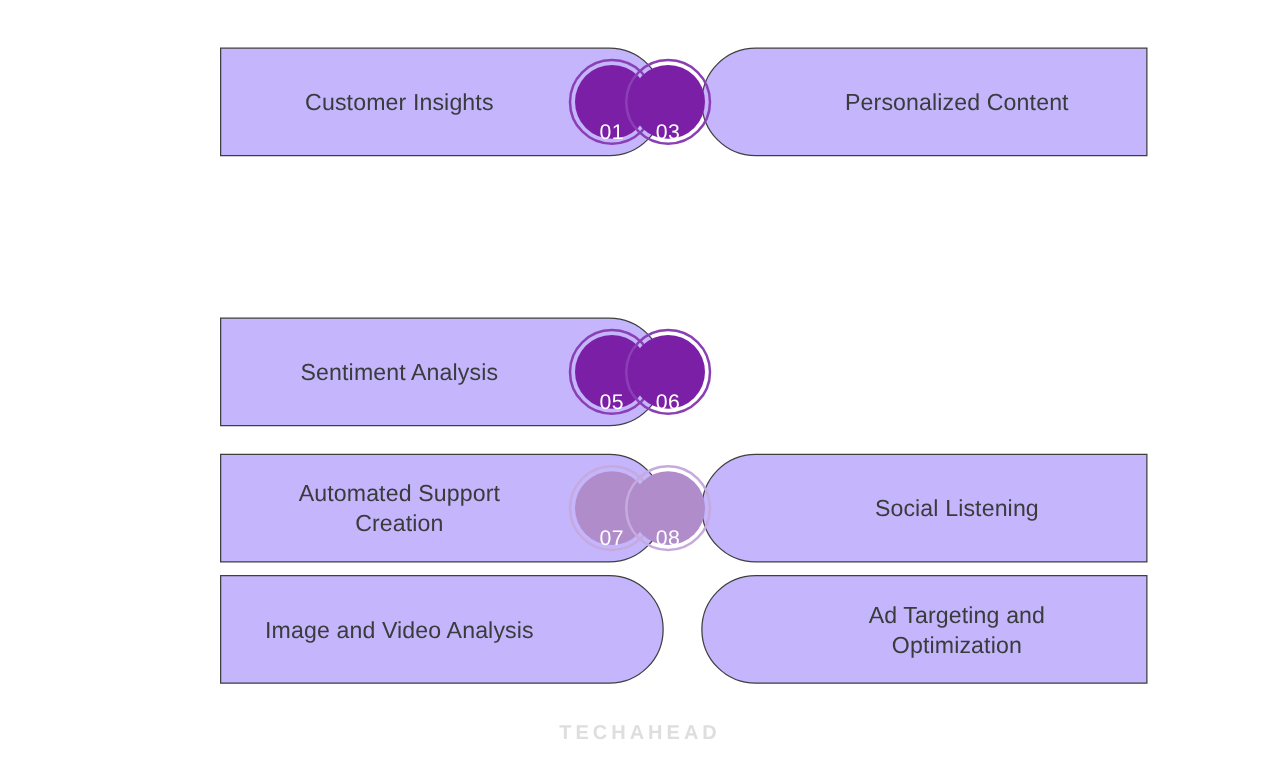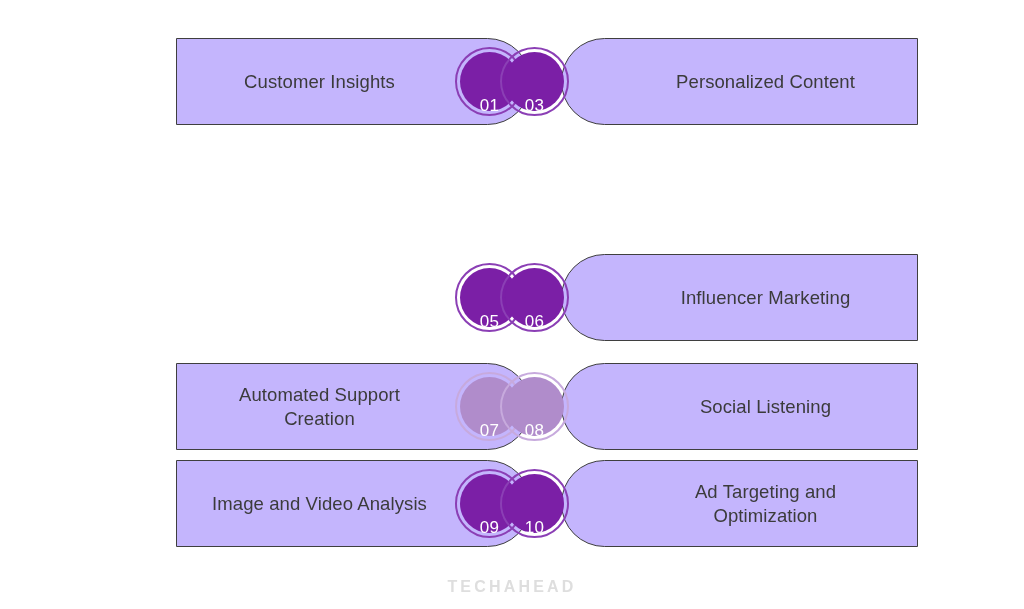--- a/index.html
+++ b/index.html
@@ -159,27 +159,27 @@
       </div>
       <div class="badge dark right-badge">
         <span class="ring"></span>
         <span class="disc"></span>
         <span class="num">03</span>
       </div>
     </div>
 
 
     <div class="row r2">
+      <div class="card left">
+        <div class="card-label">Sentiment Analysis</div>
+      </div>
       <div class="badge dark left-badge">
         <span class="ring"></span>
         <span class="disc"></span>
         <span class="num">05</span>
-      </div>
-      <div class="card right">
-        <div class="card-label">Influencer Marketing</div>
       </div>
       <div class="badge dark right-badge">
         <span class="ring"></span>
         <span class="disc"></span>
         <span class="num">06</span>
       </div>
     </div>
 
     <div class="row r3">
       <div class="card left">
@@ -197,34 +197,24 @@
       <div class="badge light right-badge">
         <span class="ring"></span>
         <span class="disc"></span>
         <span class="num">08</span>
       </div>
     </div>
 
     <div class="row r4">
       <div class="card left">
         <div class="card-label">Image and Video Analysis</div>
-      </div>
-      <div class="badge dark left-badge">
-        <span class="ring"></span>
-        <span class="disc"></span>
-        <span class="num">09</span>
       </div>
       <div class="card right">
         <div class="card-label">Ad Targeting and
 Optimization</div>
       </div>
-      <div class="badge dark right-badge">
-        <span class="ring"></span>
-        <span class="disc"></span>
-        <span class="num">10</span>
-      </div>
     </div>
 
   </div>
 
   <div class="watermark">TECHAHEAD</div>
 
 </div>
 
 </body></html>

